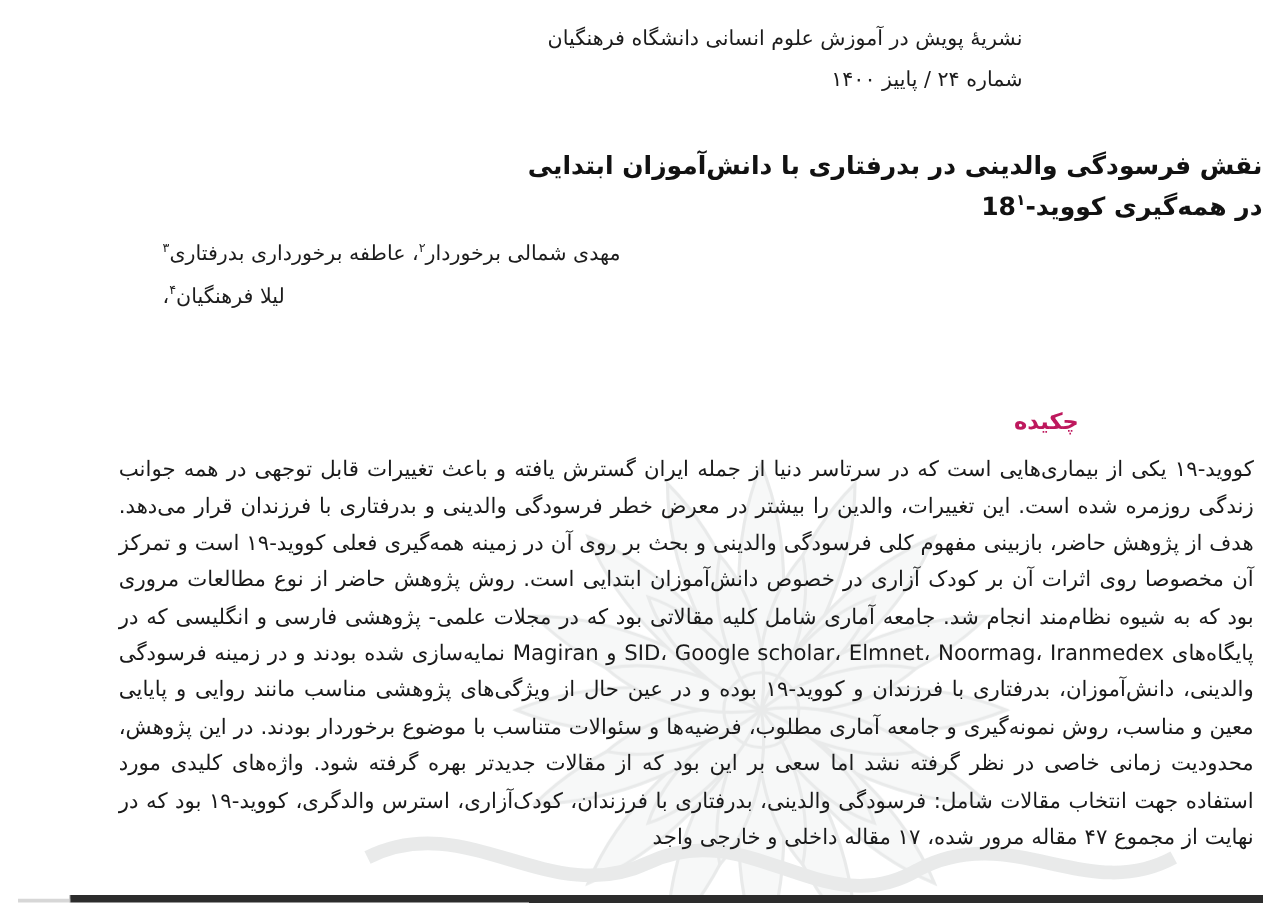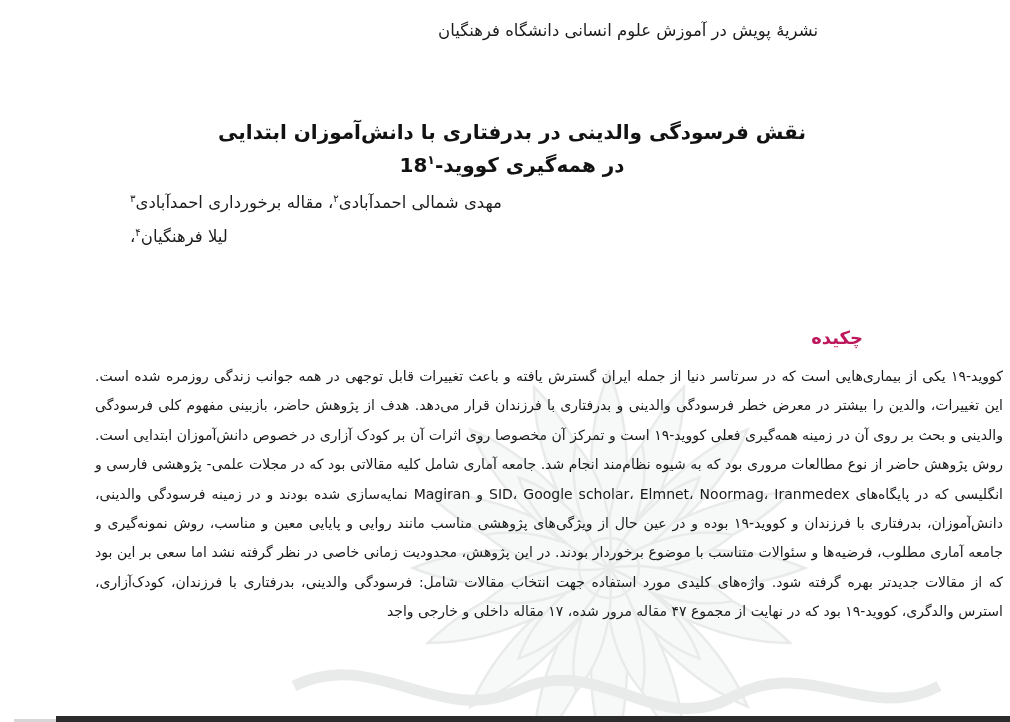--- a/index.html
+++ b/index.html
@@ -5,35 +5,35 @@
   html,body{margin:0;padding:0;background:#ffffff;}
   .page{
     position:relative;width:996px;height:722px;background:#ffffff;overflow:hidden;
     font-family:"DejaVu Sans",sans-serif;color:#1c1c1c;direction:rtl;
   }
   .journal-header{
     position:absolute;top:14px;right:192px;text-align:right;
     font-size:16.5px;line-height:33px;
   }
   .article-title{
-    position:absolute;top:116px;left:0;right:0;margin:0;text-align:center;
+    position:absolute;top:116px;left:0;right:0;margin:0;text-align:right;
     font-size:20px;font-weight:bold;line-height:33px;color:#121212;
   }
   sup{font-size:0.62em;vertical-align:super;line-height:0;}
   .authors{
     position:absolute;top:186px;left:116px;direction:rtl;text-align:left;
     font-size:16.5px;line-height:34px;
   }
   .abstract-heading{
     position:absolute;top:327px;right:147px;margin:0;
     font-size:18px;font-weight:bold;color:#be185d;
   }
   .abstract-body{
     position:absolute;top:362px;right:7px;width:908px;margin:0;
-    font-size:14px;line-height:29.4px;text-align:justify;direction:rtl;color:#1a1a1a;
+    font-size:17px;line-height:29.4px;text-align:justify;direction:rtl;color:#1a1a1a;
   }
   .watermark{position:absolute;left:250px;top:368px;width:700px;height:420px;pointer-events:none;}
   .band-dark{position:absolute;left:42px;right:0;bottom:0;height:6px;background:#2c2c2c;}
   .band-light{position:absolute;left:0;bottom:0;width:42px;height:3px;background:#d7d7d7;}
 </style>
 </head>
 <body>
 
 <div class="page">
 
@@ -76,30 +76,31 @@
       </g>
       <g fill="none" stroke-width="11">
         <path d="M30,318 C110,278 175,360 255,322 C335,284 395,372 470,328 C545,288 605,356 675,318"></path>
         <path d="M75,378 C160,342 245,398 335,362 C425,330 505,392 600,356" stroke-width="8"></path>
       </g>
     </g>
   </svg>
 
   <header class="journal-header">
     <div>نشریۀ پویش در آموزش علوم انسانی دانشگاه فرهنگیان</div>
+    <div>شماره ۲۴ / پاییز ۱۴۰۰</div>
   </header>
 
   <h1 class="article-title">
     <span>نقش فرسودگی والدینی در بدرفتاری با دانش‌آموزان ابتدایی</span><br>
     <span><span>در همه‌گیری کووید-18</span><sup>۱</sup></span>
   </h1>
 
   <div class="authors">
     <div>
-      <span>مهدی شمالی احمدآبادی</span><sup>۲</sup><span>، </span><span>مقاله برخورداری احمدآبادی</span><sup>۳</sup>
+      <span>مهدی شمالی برخوردار</span><sup>۲</sup><span>، </span><span>عاطفه برخورداری بدرفتاری</span><sup>۳</sup>
     </div>
     <div>
       <span>لیلا فرهنگیان</span><sup>۴</sup><span>،</span>
     </div>
   </div>
 
   <h2 class="abstract-heading">چکیده</h2>
   <p class="abstract-body">کووید-۱۹ یکی از بیماری‌هایی است که در سرتاسر دنیا از جمله ایران گسترش یافته و باعث تغییرات قابل توجهی در همه جوانب زندگی روزمره شده است. این تغییرات، والدین را بیشتر در معرض خطر فرسودگی والدینی و بدرفتاری با فرزندان قرار می‌دهد. هدف از پژوهش حاضر، بازبینی مفهوم کلی فرسودگی والدینی و بحث بر روی آن در زمینه همه‌گیری فعلی کووید-۱۹ است و تمرکز آن مخصوصا روی اثرات آن بر کودک آزاری در خصوص دانش‌آموزان ابتدایی است. روش پژوهش حاضر از نوع مطالعات مروری بود که به شیوه نظام‌مند انجام شد. جامعه آماری شامل کلیه مقالاتی بود که در مجلات علمی- پژوهشی فارسی و انگلیسی که در پایگاه‌های SID، Google scholar، Elmnet، Noormag، Iranmedex و Magiran نمایه‌سازی شده بودند و در زمینه فرسودگی والدینی، دانش‌آموزان، بدرفتاری با فرزندان و کووید-۱۹ بوده و در عین حال از ویژگی‌های پژوهشی مناسب مانند روایی و پایایی معین و مناسب، روش نمونه‌گیری و جامعه آماری مطلوب، فرضیه‌ها و سئوالات متناسب با موضوع برخوردار بودند. در این پژوهش، محدودیت زمانی خاصی در نظر گرفته نشد اما سعی بر این بود که از مقالات جدیدتر بهره گرفته شود. واژه‌های کلیدی مورد استفاده جهت انتخاب مقالات شامل: فرسودگی والدینی، بدرفتاری با فرزندان، کودک‌آزاری، استرس والدگری، کووید-۱۹ بود که در نهایت از مجموع ۴۷ مقاله مرور شده، ۱۷ مقاله داخلی و خارجی واجد</p>
 
   <div class="band-dark"></div>

